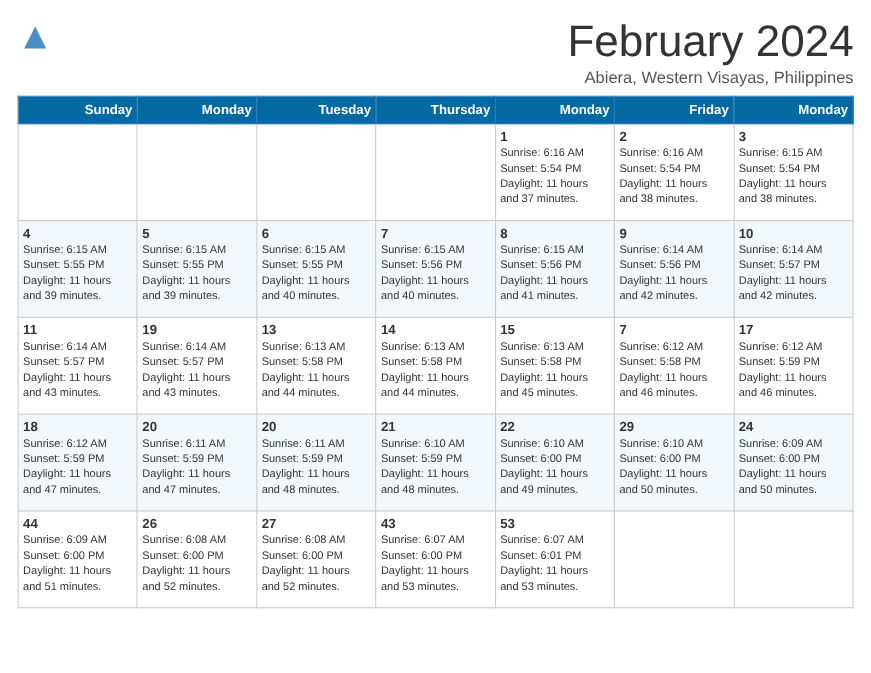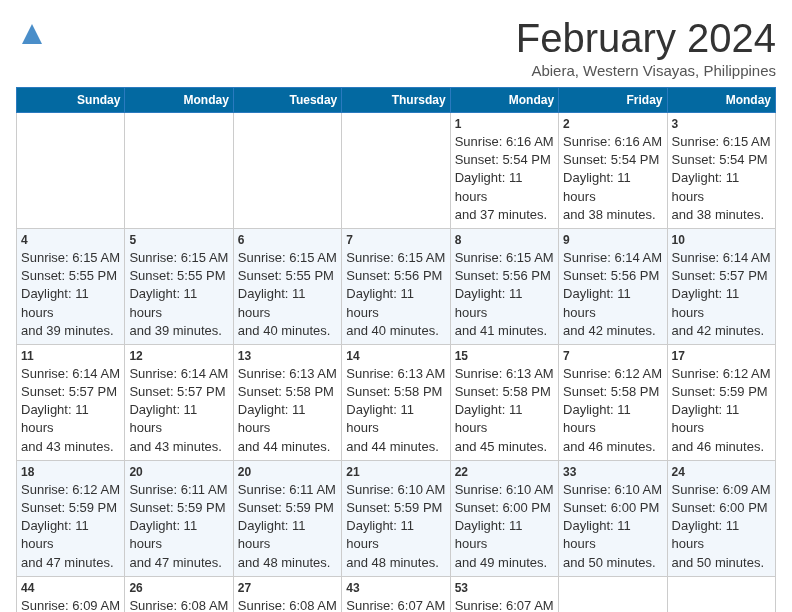--- a/index.html
+++ b/index.html
@@ -75,21 +75,21 @@
     }
     tbody tr:nth-child(odd) td {
       background: #fff;
     }
     .day-num {
       font-weight: bold;
       font-size: 12px;
       margin-bottom: 2px;
     }
     .day-detail {
-      font-size: 13px;
+      font-size: 10px;
       line-height: 1.4;
       color: #333;
     }
     .empty-cell {
       background: #fff !important;
     }
   </style>
 </head>
 <body>
 
@@ -198,21 +198,21 @@
       </tr>
       <tr>
         <td>
           <div class="day-num">11</div>
           <div class="day-detail" style="white-space: pre-line;">Sunrise: 6:14 AM
 Sunset: 5:57 PM
 Daylight: 11 hours
 and 43 minutes.</div>
         </td>
         <td>
-          <div class="day-num">12</div>
+          <div class="day-num">19</div>
           <div class="day-detail" style="white-space: pre-line;">Sunrise: 6:14 AM
 Sunset: 5:57 PM
 Daylight: 11 hours
 and 43 minutes.</div>
         </td>
         <td>
           <div class="day-num">13</div>
           <div class="day-detail" style="white-space: pre-line;">Sunrise: 6:13 AM
 Sunset: 5:58 PM
 Daylight: 11 hours
@@ -277,21 +277,21 @@
 and 48 minutes.</div>
         </td>
         <td>
           <div class="day-num">22</div>
           <div class="day-detail" style="white-space: pre-line;">Sunrise: 6:10 AM
 Sunset: 6:00 PM
 Daylight: 11 hours
 and 49 minutes.</div>
         </td>
         <td>
-          <div class="day-num">33</div>
+          <div class="day-num">29</div>
           <div class="day-detail" style="white-space: pre-line;">Sunrise: 6:10 AM
 Sunset: 6:00 PM
 Daylight: 11 hours
 and 50 minutes.</div>
         </td>
         <td>
           <div class="day-num">24</div>
           <div class="day-detail" style="white-space: pre-line;">Sunrise: 6:09 AM
 Sunset: 6:00 PM
 Daylight: 11 hours

